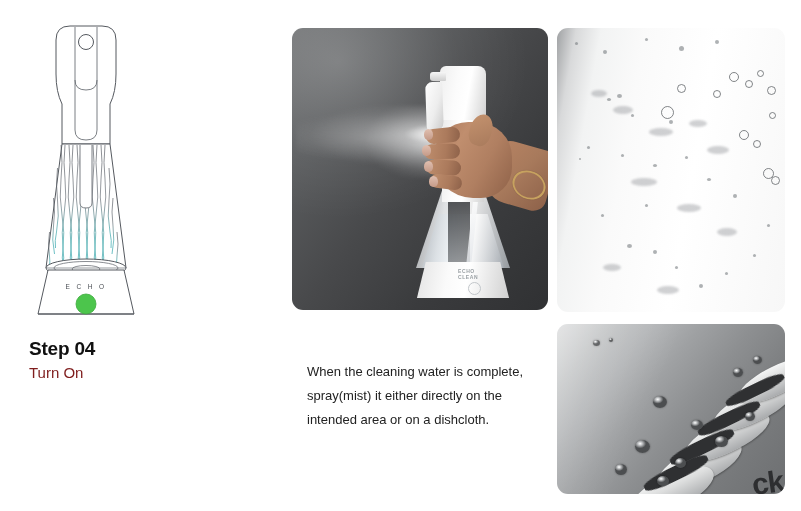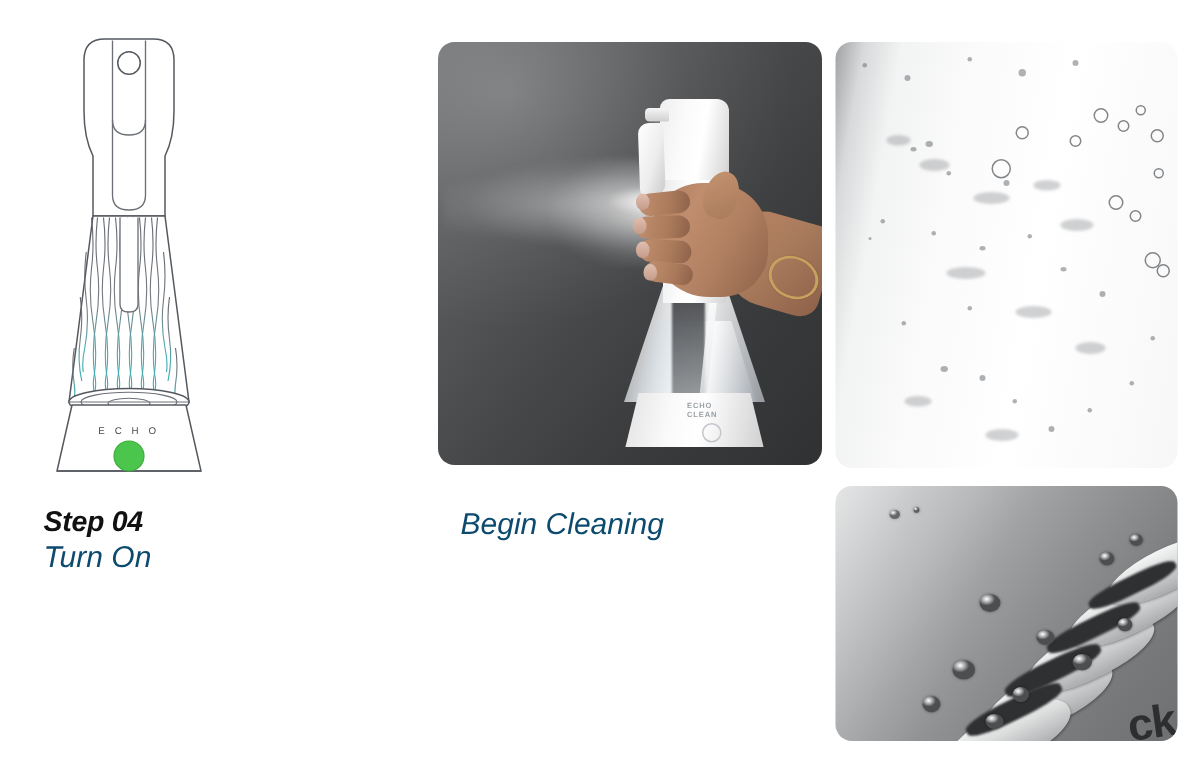--- a/index.html
+++ b/index.html
@@ -225,33 +225,33 @@
     line-height: 30px;
   }
   #macro-sheen {
     position: absolute; left: -20px; top: -20px; width: 150px; height: 230px;
     background: linear-gradient(118deg, rgba(255,255,255,0.42) 0%, rgba(255,255,255,0.10) 36%, rgba(255,255,255,0) 62%);
     transform: rotate(-4deg);
     pointer-events: none;
   }
 
   
-  .step-block { position: absolute; font-style: italic; }
+  .step-block { position: absolute; }
   .step-title {
     font-size: 19px;
     font-weight: bold;
     letter-spacing: -0.2px;
     color: #111111;
     margin: 0;
     line-height: 22px;
   }
   .step-sub {
-    font-size: 20px;
+    font-size: 15px;
     font-weight: normal;
-    color: #0c4a6e;
+    color: #7f1d1d;
     margin: 3px 0 4px 0;
     line-height: 19px;
   }
   .step-body {
     font-size: 13px;
     color: #222222;
     margin: 22px 0 0 0;
     line-height: 24px;
     white-space: pre-line;
   }
@@ -438,14 +438,14 @@
 
   <div id="macro-text">ck</div>
 </div>
 
 <div class="step-block" id="step04">
   <h2 class="step-title">Step 04</h2>
   <p class="step-sub">Turn On</p>
 </div>
 
 <div class="step-block" id="step05">
-  <p class="step-sub">Begin Cleaning</p>
+  <p class="step-body">When the cleaning water is complete, spray(mist) it either directly on the intended area or on a dishcloth.</p>
 </div>
 
 </body></html>

